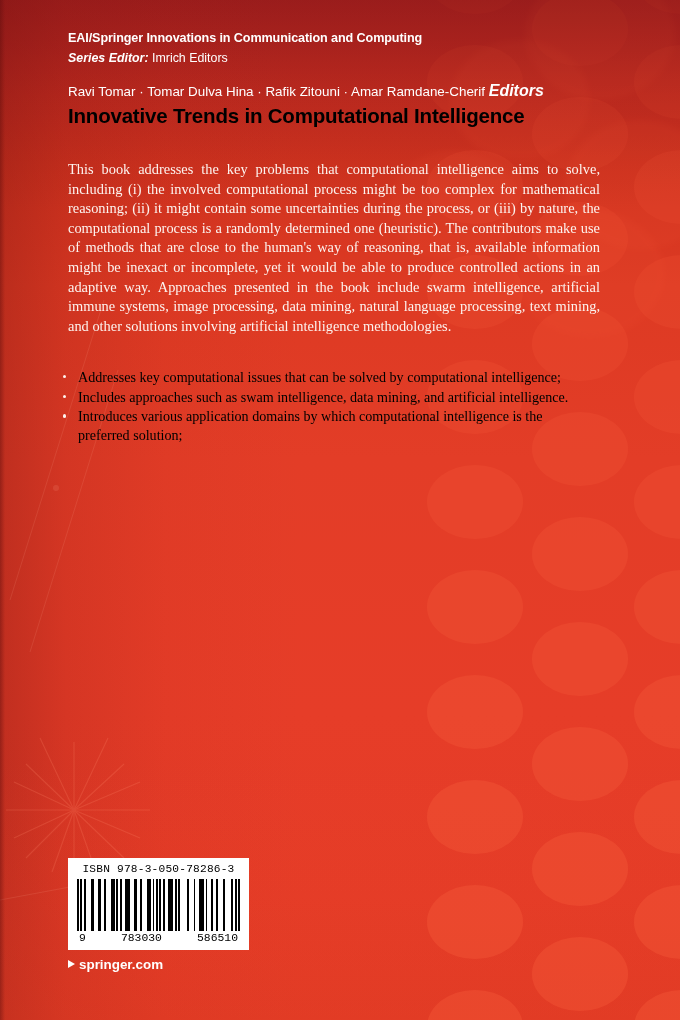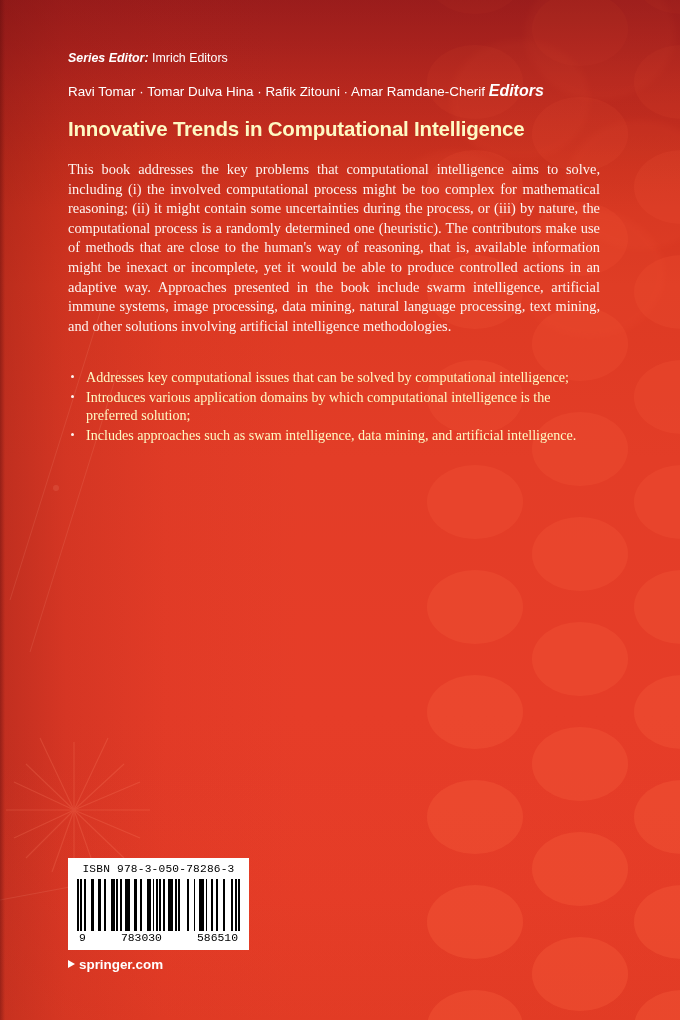--- a/index.html
+++ b/index.html
@@ -84,35 +84,35 @@
   .series-editor .nm{font-weight:normal;}
 
   .editors-line{
     position:absolute;left:68px;top:82px;
     font-size:13.4px;color:#ffffff;white-space:nowrap;
   }
   .editors-line .ed-tag{font-style:italic;font-weight:bold;font-size:16px;}
 
   .title{
     position:absolute;left:68px;top:104px;
-    font-size:20.5px;font-weight:bold;color:#fef9c3;
-    letter-spacing:-0.2px;white-space:nowrap;margin-top:13px;
+    font-size:20.5px;font-weight:bold;color:#000000;
+    letter-spacing:-0.2px;white-space:nowrap;
   }
 
   .blurb{
     position:absolute;left:68px;top:160px;width:532px;
     font-family:"Liberation Serif", serif;
     font-size:14.4px;line-height:19.6px;color:#fdf3ef;
     text-align:justify;
   }
 
   .bullets{
-    position:absolute;left:68px;top:368px;width:534px;
+    position:absolute;left:60px;top:368px;width:534px;
     font-family:"Liberation Serif", serif;
-    font-size:14.1px;line-height:18.6px;color:#fef9c3;
+    font-size:14.1px;line-height:18.6px;color:#000000;
     margin:0;padding:0;list-style:none;
   }
   .bullets li{
     position:relative;padding-left:18px;margin-bottom:1px;
   }
   .bullets li .bul{
     position:absolute;left:3px;top:7px;
     width:3.4px;height:3.4px;border-radius:50%;
     background:#fdf3ef;
   }
@@ -248,39 +248,40 @@
   <svg class="faintline" style="left:0px;top:300px;" width="120" height="360" viewBox="0 0 120 360">
     <line x1="104" y1="0" x2="10" y2="300"></line>
     <line x1="118" y1="70" x2="30" y2="352"></line>
     <circle cx="56" cy="188" r="3" fill="#ffb49a" stroke="none"></circle>
   </svg>
 
   <div class="spine-edge"></div>
 
   <div class="content">
 
+    <div class="series-line">EAI/Springer Innovations in Communication and Computing</div>
 
     <div class="series-editor">
       <span class="ital">Series Editor:</span>
       <span class="nm">Imrich Editors</span>
     </div>
 
     <div class="editors-line">
       <span>Ravi Tomar · Tomar Dulva Hina · Rafik Zitouni · Amar Ramdane-Cherif</span>
       <span class="ed-tag">Editors</span>
     </div>
 
     <div class="title">Innovative Trends in Computational Intelligence</div>
 
     <div class="blurb">This book addresses the key problems that computational intelligence aims to solve, including (i) the involved computational process might be too complex for mathematical reasoning; (ii) it might contain some uncertainties during the process, or (iii) by nature, the computational process is a randomly determined one (heuristic). The contributors make use of methods that are close to the human's way of reasoning, that is, available information might be inexact or incomplete, yet it would be able to produce controlled actions in an adaptive way. Approaches presented in the book include swarm intelligence, artificial immune systems, image processing, data mining, natural language processing, text mining, and other solutions involving artificial intelligence methodologies.</div>
 
     <ul class="bullets" id="bullet-list">
         <li><span class="bul"></span><span>Addresses key computational issues that can be solved by computational intelligence;</span></li>
+        <li><span class="bul"></span><span>Includes approaches such as swam intelligence, data mining, and artificial intelligence.</span></li>
         <li><span class="bul"></span><span>Introduces various application domains by which computational intelligence is the preferred solution;</span></li>
-        <li><span class="bul"></span><span>Includes approaches such as swam intelligence, data mining, and artificial intelligence.</span></li>
       </ul>
 
     <div class="barcode-box">
       <div class="isbn-text">ISBN  978-3-050-78286-3</div>
       <div class="bars" id="bars">
           <i style="width: 1.72px; align-self: stretch;"></i>
           <i style="width: 1.72px; background: transparent; align-self: stretch;"></i>
           <i style="width: 1.72px; align-self: stretch;"></i>
           <i style="width: 1.72px; background: transparent; align-self: stretch;"></i>
           <i style="width: 1.72px; align-self: stretch;"></i>

